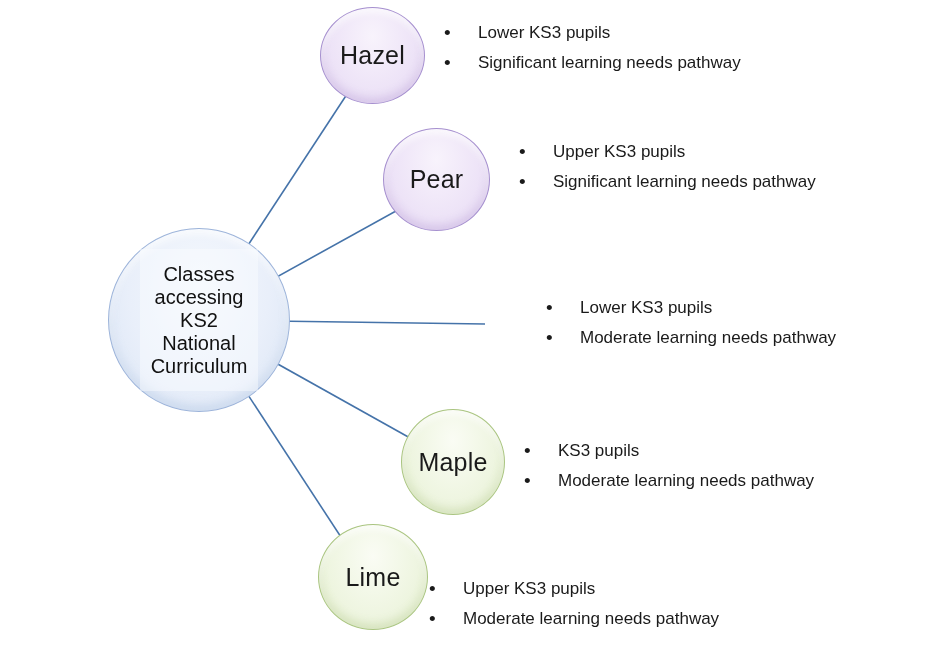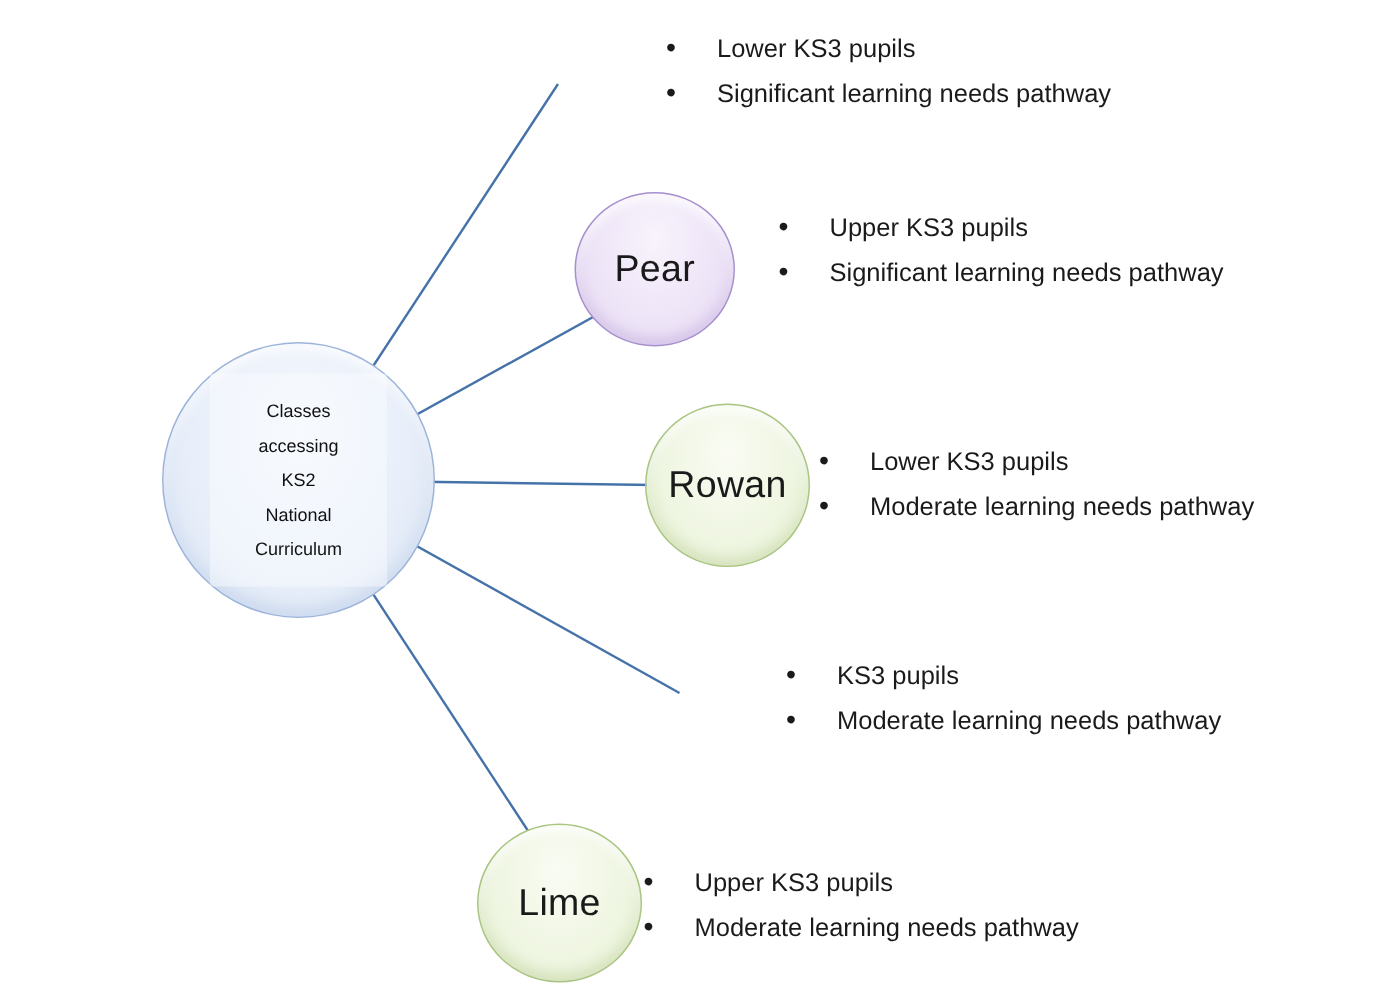--- a/index.html
+++ b/index.html
@@ -47,41 +47,41 @@
     position: absolute;
     left: 50%; top: 50%;
     transform: translate(-50%, -50%);
     width: 118px; height: 142px;
     background: rgba(250,252,255,0.45);
     display: flex;
     align-items: center;
     justify-content: center;
   }
   .center-label {
-    font-size: 12px;
+    font-size: 20px;
     line-height: 23px;
     white-space: pre-line;
     text-align: center;
     color: #111;
   }
   .node-purple {
     background: radial-gradient(ellipse at 50% 30%, #f8f3fc 0%, #ede3f7 60%, #e2d3f0 100%);
     border: 1.6px solid #a690cf;
     box-shadow: inset 0 -5px 8px rgba(170,140,205,0.30), inset 0 4px 7px rgba(255,255,255,0.9);
   }
   .node-green {
     background: radial-gradient(ellipse at 50% 30%, #fafcf4 0%, #eef5e0 60%, #e2eecc 100%);
     border: 1.6px solid #aac581;
     box-shadow: inset 0 -5px 8px rgba(150,180,100,0.25), inset 0 4px 7px rgba(255,255,255,0.9);
   }
   .node-hazel { left: 320px; top: 7px;   width: 105px; height: 97px; }
   .node-pear  { left: 383px; top: 128px; width: 107px; height: 103px; }
   .node-rowan { left: 430px; top: 269px; width: 110px; height: 109px; }
   .node-maple { left: 401px; top: 409px; width: 104px; height: 106px; }
-  .node-lime  { left: 318px; top: 549px; width: 110px; height: 106px; }
+  .node-lime  { left: 318px; top: 524px; width: 110px; height: 106px; }
 
   ul.bullets {
     position: absolute;
     z-index: 2;
     margin: 0; padding: 0;
     list-style: none;
     width: 480px;
   }
   ul.bullets li {
     position: relative;
@@ -121,41 +121,44 @@
   <div class="node node-center">
     <div class="center-panel">
       <div class="center-label">Classes
 accessing
 KS2
 National
 Curriculum</div>
     </div>
   </div>
 
+  <div class="node node-purple node-hazel">
+    <span class="node-label">Hazel</span>
+  </div>
   <ul class="bullets bullets-hazel">
     <li>Lower KS3 pupils</li>
     <li>Significant learning needs pathway</li>
   </ul>
 
   <div class="node node-purple node-pear">
     <span class="node-label">Pear</span>
   </div>
   <ul class="bullets bullets-pear">
     <li>Upper KS3 pupils</li>
     <li>Significant learning needs pathway</li>
   </ul>
 
-  <div class="node node-green node-rowan">
-    <span class="node-label">Rowan</span>
-  </div>
   <ul class="bullets bullets-rowan">
     <li>Lower KS3 pupils</li>
     <li>Moderate learning needs pathway</li>
   </ul>
 
+  <div class="node node-green node-maple">
+    <span class="node-label">Maple</span>
+  </div>
   <ul class="bullets bullets-maple">
     <li>KS3 pupils</li>
     <li>Moderate learning needs pathway</li>
   </ul>
 
   <div class="node node-green node-lime">
     <span class="node-label">Lime</span>
   </div>
   <ul class="bullets bullets-lime">
     <li>Upper KS3 pupils</li>

